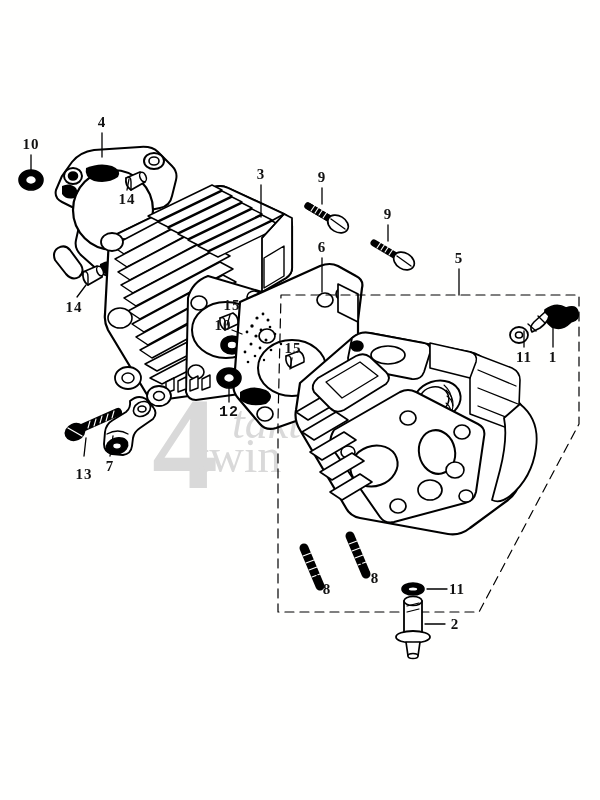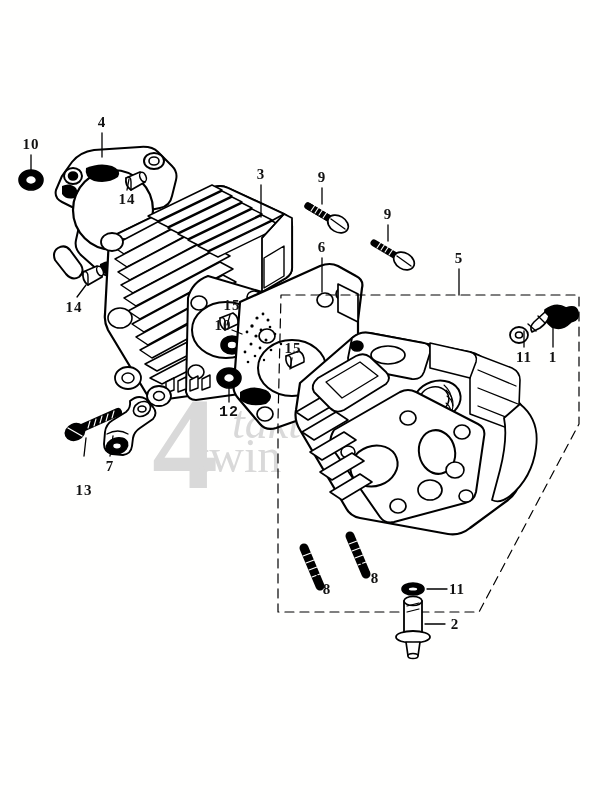--- a/index.html
+++ b/index.html
@@ -387,21 +387,21 @@
       <div class="lbl" style="left: 322px; top: 177px;">9</div>
       <div class="lbl" style="left: 388px; top: 214px;">9</div>
       <div class="lbl" style="left: 322px; top: 247px;">6</div>
       <div class="lbl" style="left: 459px; top: 258px;">5</div>
       <div class="lbl" style="left: 232px; top: 305px;">15</div>
       <div class="lbl" style="left: 223px; top: 325px;">10</div>
       <div class="lbl" style="left: 293px; top: 348px;">15</div>
       <div class="lbl" style="left: 524px; top: 357px;">11</div>
       <div class="lbl" style="left: 553px; top: 357px;">1</div>
       <div class="lbl" style="left: 229px; top: 412px; font-family: Liberation Mono, monospace;">12</div>
-      <div class="lbl" style="left: 84px; top: 490px;">13</div>
+      <div class="lbl" style="left: 84px; top: 474px;">13</div>
       <div class="lbl" style="left: 110px; top: 466px;">7</div>
       <div class="lbl" style="left: 327px; top: 589px;">8</div>
       <div class="lbl" style="left: 375px; top: 578px;">8</div>
       <div class="lbl" style="left: 457px; top: 589px;">11</div>
       <div class="lbl" style="left: 455px; top: 624px;">2</div>
     </div>
 
 </div>
 
 </body></html>

